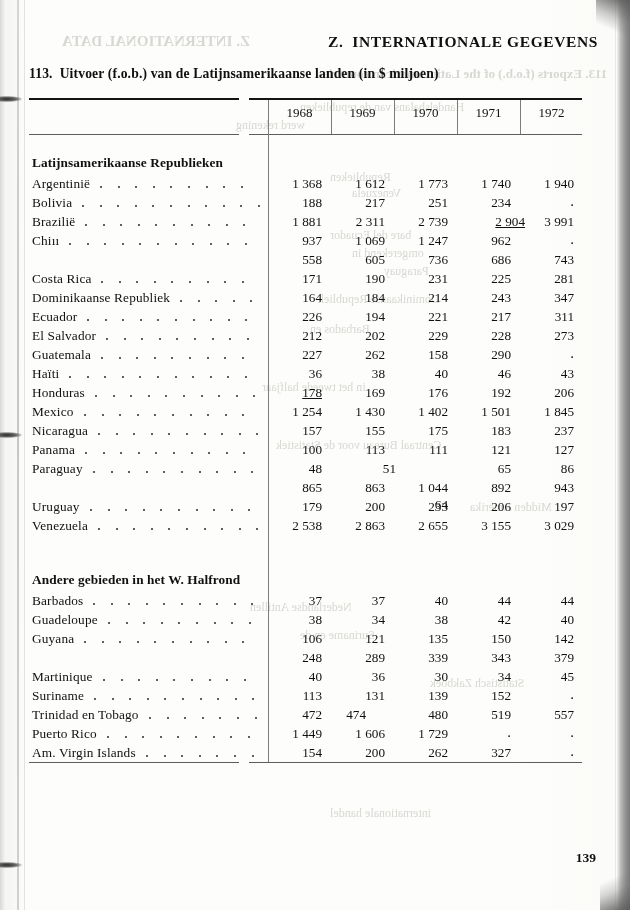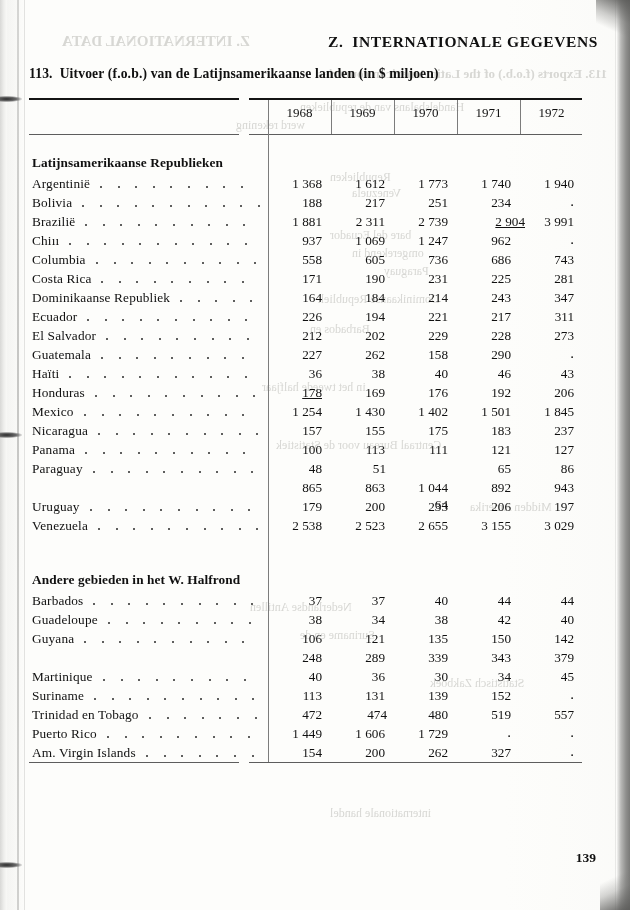--- a/index.html
+++ b/index.html
@@ -373,32 +373,20 @@
             <i style="left: 195.4px;"></i>
             <i style="left: 213px;"></i>
           </div></div>
         <div class="cell" style="left: 268px;">937</div>
         <div class="cell" style="left: 331px;">1 069</div>
         <div class="cell" style="left: 394px;">1 247</div>
         <div class="cell" style="left: 457px;">962</div>
         <div class="cell dot" style="left: 520px;">.</div>
       </div>
       <div class="row" style="top: 250px;">
-        <div class="rowname"><span class="lbl">Columbia</span><div class="leaders">
-            <i style="left: 64px;"></i>
-            <i style="left: 81.6px;"></i>
-            <i style="left: 99.2px;"></i>
-            <i style="left: 116.8px;"></i>
-            <i style="left: 134.4px;"></i>
-            <i style="left: 152px;"></i>
-            <i style="left: 169.6px;"></i>
-            <i style="left: 187.2px;"></i>
-            <i style="left: 204.8px;"></i>
-            <i style="left: 222.4px;"></i>
-          </div></div>
         <div class="cell" style="left: 268px;">558</div>
         <div class="cell" style="left: 331px;">605</div>
         <div class="cell" style="left: 394px;">736</div>
         <div class="cell" style="left: 457px;">686</div>
         <div class="cell" style="left: 520px;">743</div>
       </div>
       <div class="row" style="top: 269px;">
         <div class="rowname"><span class="lbl">Costa Rica</span><div class="leaders">
             <i style="left: 69px;"></i>
             <i style="left: 86.6px;"></i>
@@ -588,21 +576,21 @@
             <i style="left: 96.2px;"></i>
             <i style="left: 113.8px;"></i>
             <i style="left: 131.4px;"></i>
             <i style="left: 149px;"></i>
             <i style="left: 166.6px;"></i>
             <i style="left: 184.2px;"></i>
             <i style="left: 201.8px;"></i>
             <i style="left: 219.4px;"></i>
           </div></div>
         <div class="cell" style="left: 268px;">48</div>
-        <div class="cell" style="left: 332px;">51</div>
+        <div class="cell" style="left: 342px;">51</div>
         <div class="cell" style="left: 394px; margin-top: 36px;">64</div>
         <div class="cell" style="left: 457px;">65</div>
         <div class="cell" style="left: 520px;">86</div>
       </div>
       <div class="row" style="top: 478px;">
         <div class="cell" style="left: 268px;">865</div>
         <div class="cell" style="left: 331px;">863</div>
         <div class="cell" style="left: 394px;">1 044</div>
         <div class="cell" style="left: 457px;">892</div>
         <div class="cell" style="left: 520px;">943</div>
@@ -633,21 +621,21 @@
             <i style="left: 101.2px;"></i>
             <i style="left: 118.8px;"></i>
             <i style="left: 136.4px;"></i>
             <i style="left: 154px;"></i>
             <i style="left: 171.6px;"></i>
             <i style="left: 189.2px;"></i>
             <i style="left: 206.8px;"></i>
             <i style="left: 224.4px;"></i>
           </div></div>
         <div class="cell" style="left: 268px;">2 538</div>
-        <div class="cell" style="left: 331px;">2 523</div>
+        <div class="cell" style="left: 331px;">2 863</div>
         <div class="cell" style="left: 394px;">2 655</div>
         <div class="cell" style="left: 457px;">3 155</div>
         <div class="cell" style="left: 520px;">3 029</div>
       </div>
       <div class="grp-head" style="top: 572px;">Andere gebieden in het W. Halfrond</div>
       <div class="row" style="top: 591px;">
         <div class="rowname"><span class="lbl">Barbados</span><div class="leaders">
             <i style="left: 61px;"></i>
             <i style="left: 78.6px;"></i>
             <i style="left: 96.2px;"></i>
@@ -750,21 +738,21 @@
         <div class="rowname"><span class="lbl">Trinidad en Tobago</span><div class="leaders">
             <i style="left: 117px;"></i>
             <i style="left: 134.6px;"></i>
             <i style="left: 152.2px;"></i>
             <i style="left: 169.8px;"></i>
             <i style="left: 187.4px;"></i>
             <i style="left: 205px;"></i>
             <i style="left: 222.6px;"></i>
           </div></div>
         <div class="cell" style="left: 268px;">472</div>
-        <div class="cell" style="left: 333px;">474</div>
+        <div class="cell" style="left: 312px;">474</div>
         <div class="cell" style="left: 394px;">480</div>
         <div class="cell" style="left: 457px;">519</div>
         <div class="cell" style="left: 520px;">557</div>
       </div>
       <div class="row" style="top: 724px;">
         <div class="rowname"><span class="lbl">Puerto Rico</span><div class="leaders">
             <i style="left: 75px;"></i>
             <i style="left: 92.6px;"></i>
             <i style="left: 110.2px;"></i>
             <i style="left: 127.8px;"></i>

